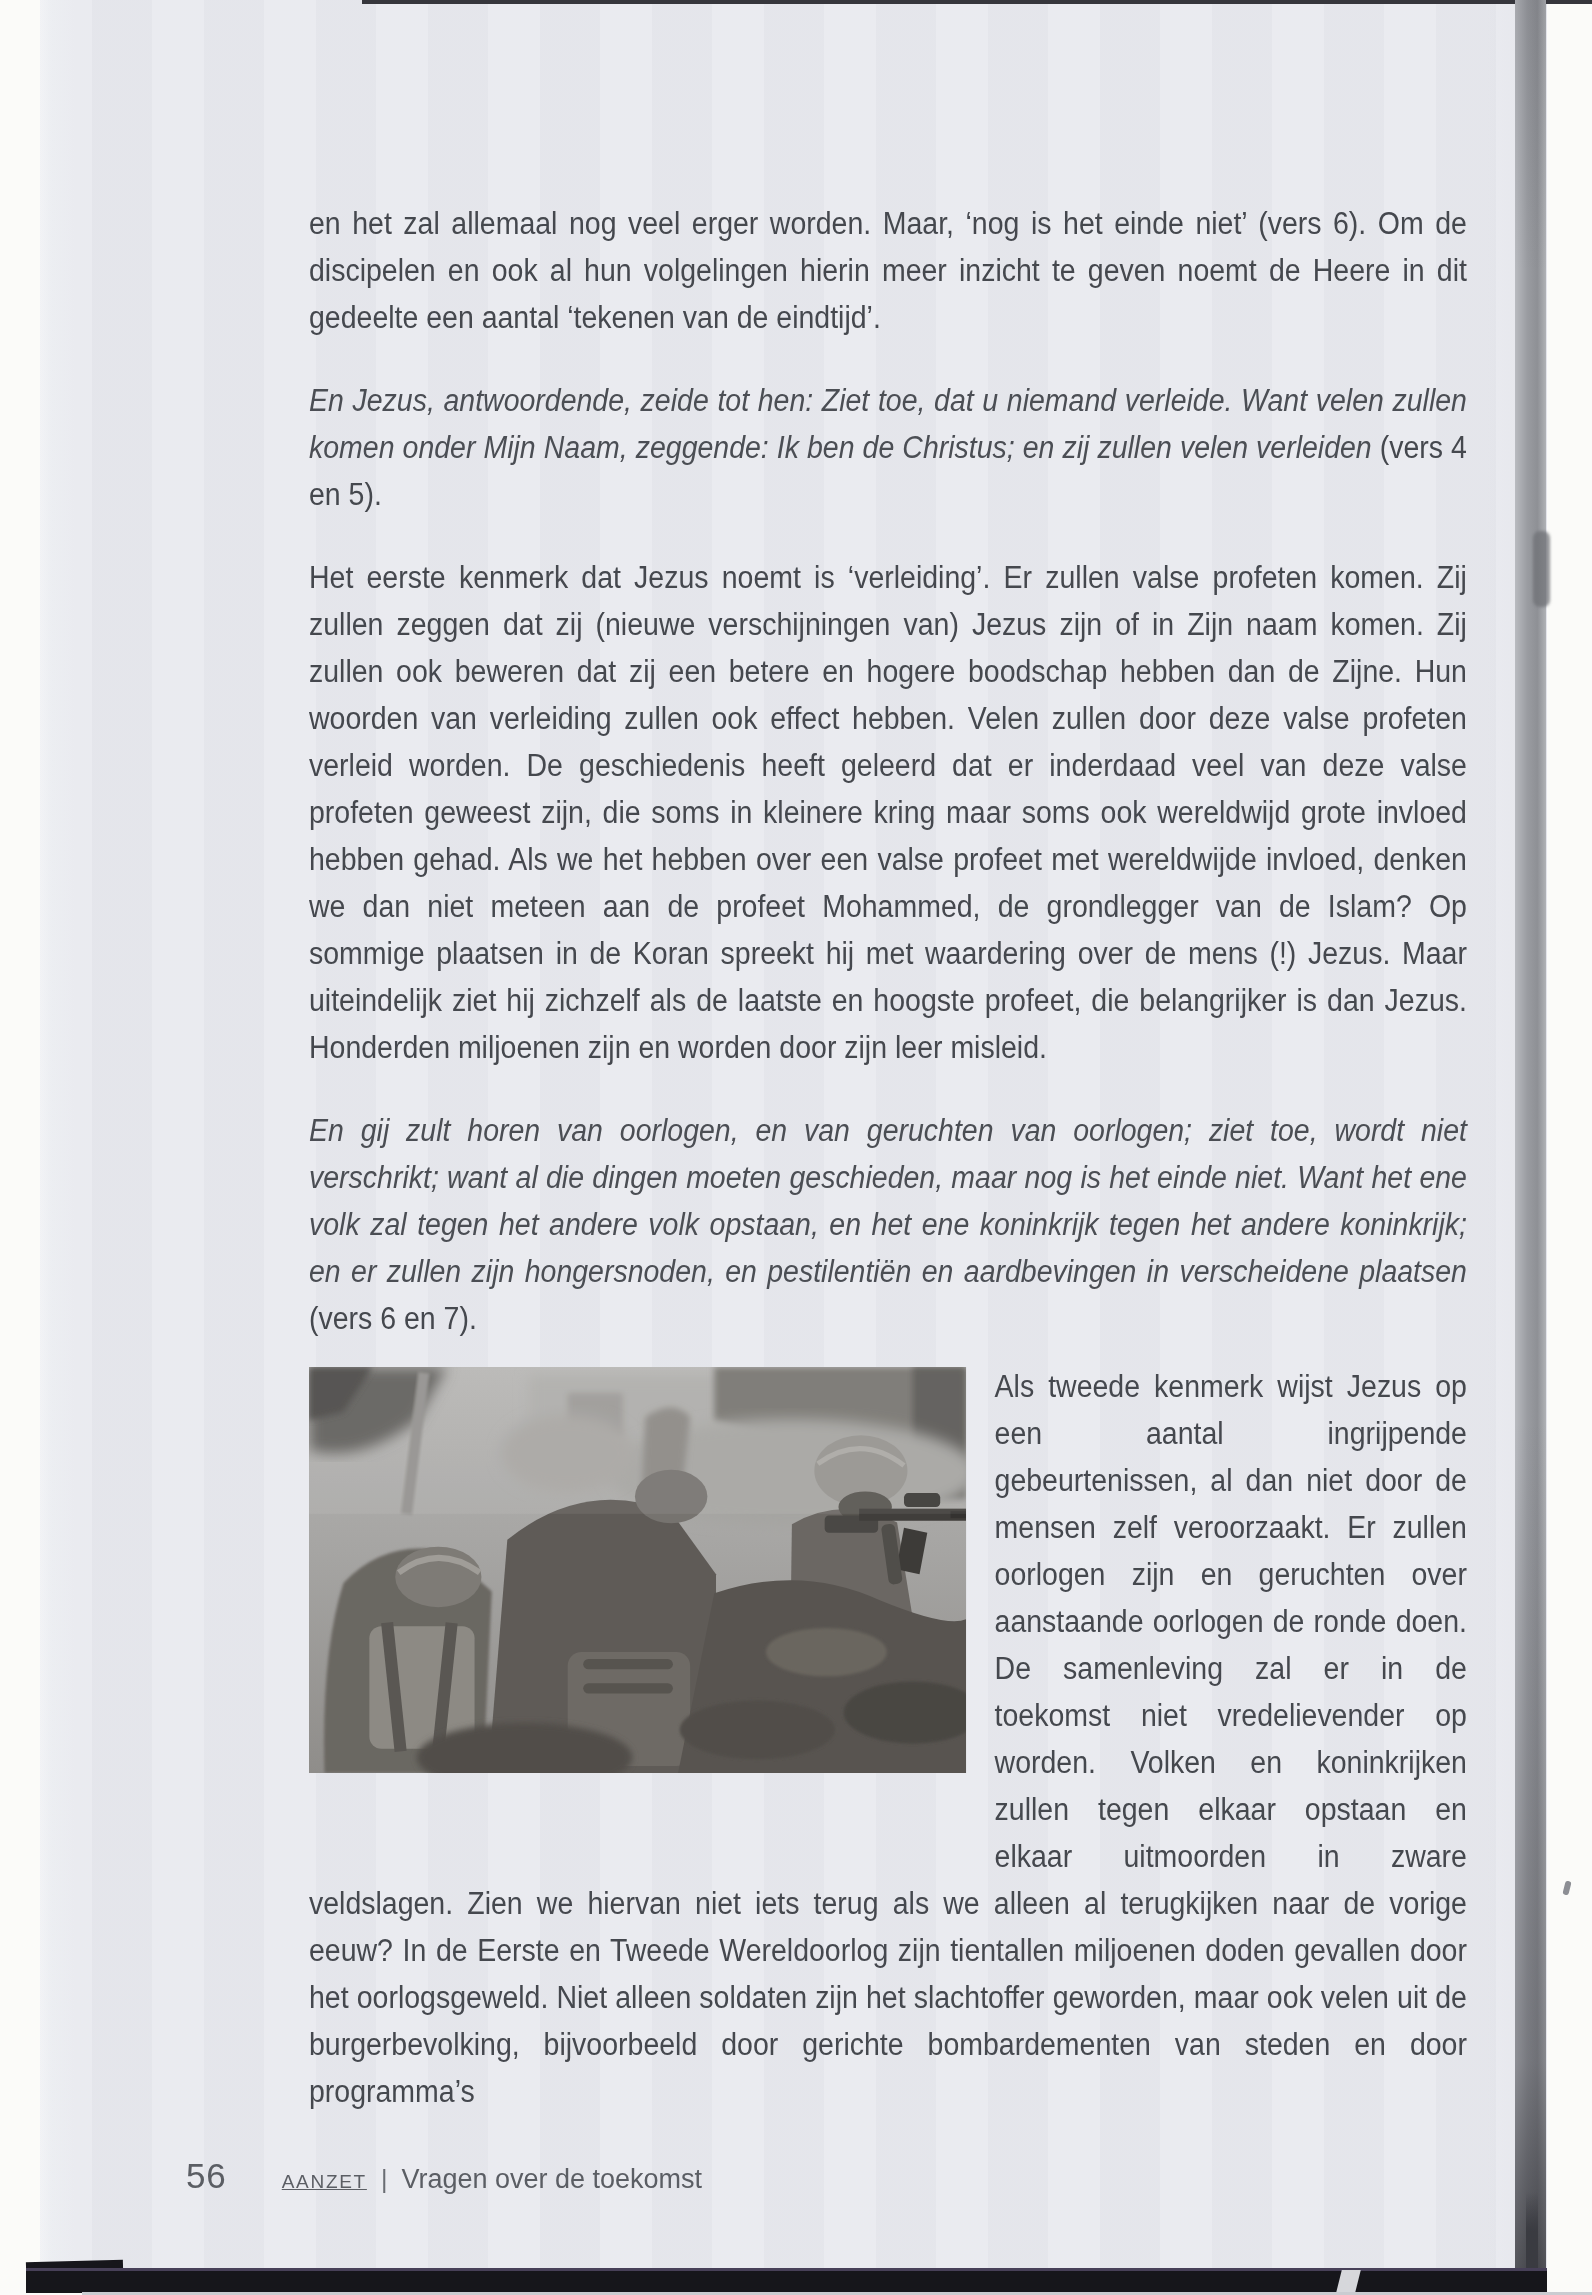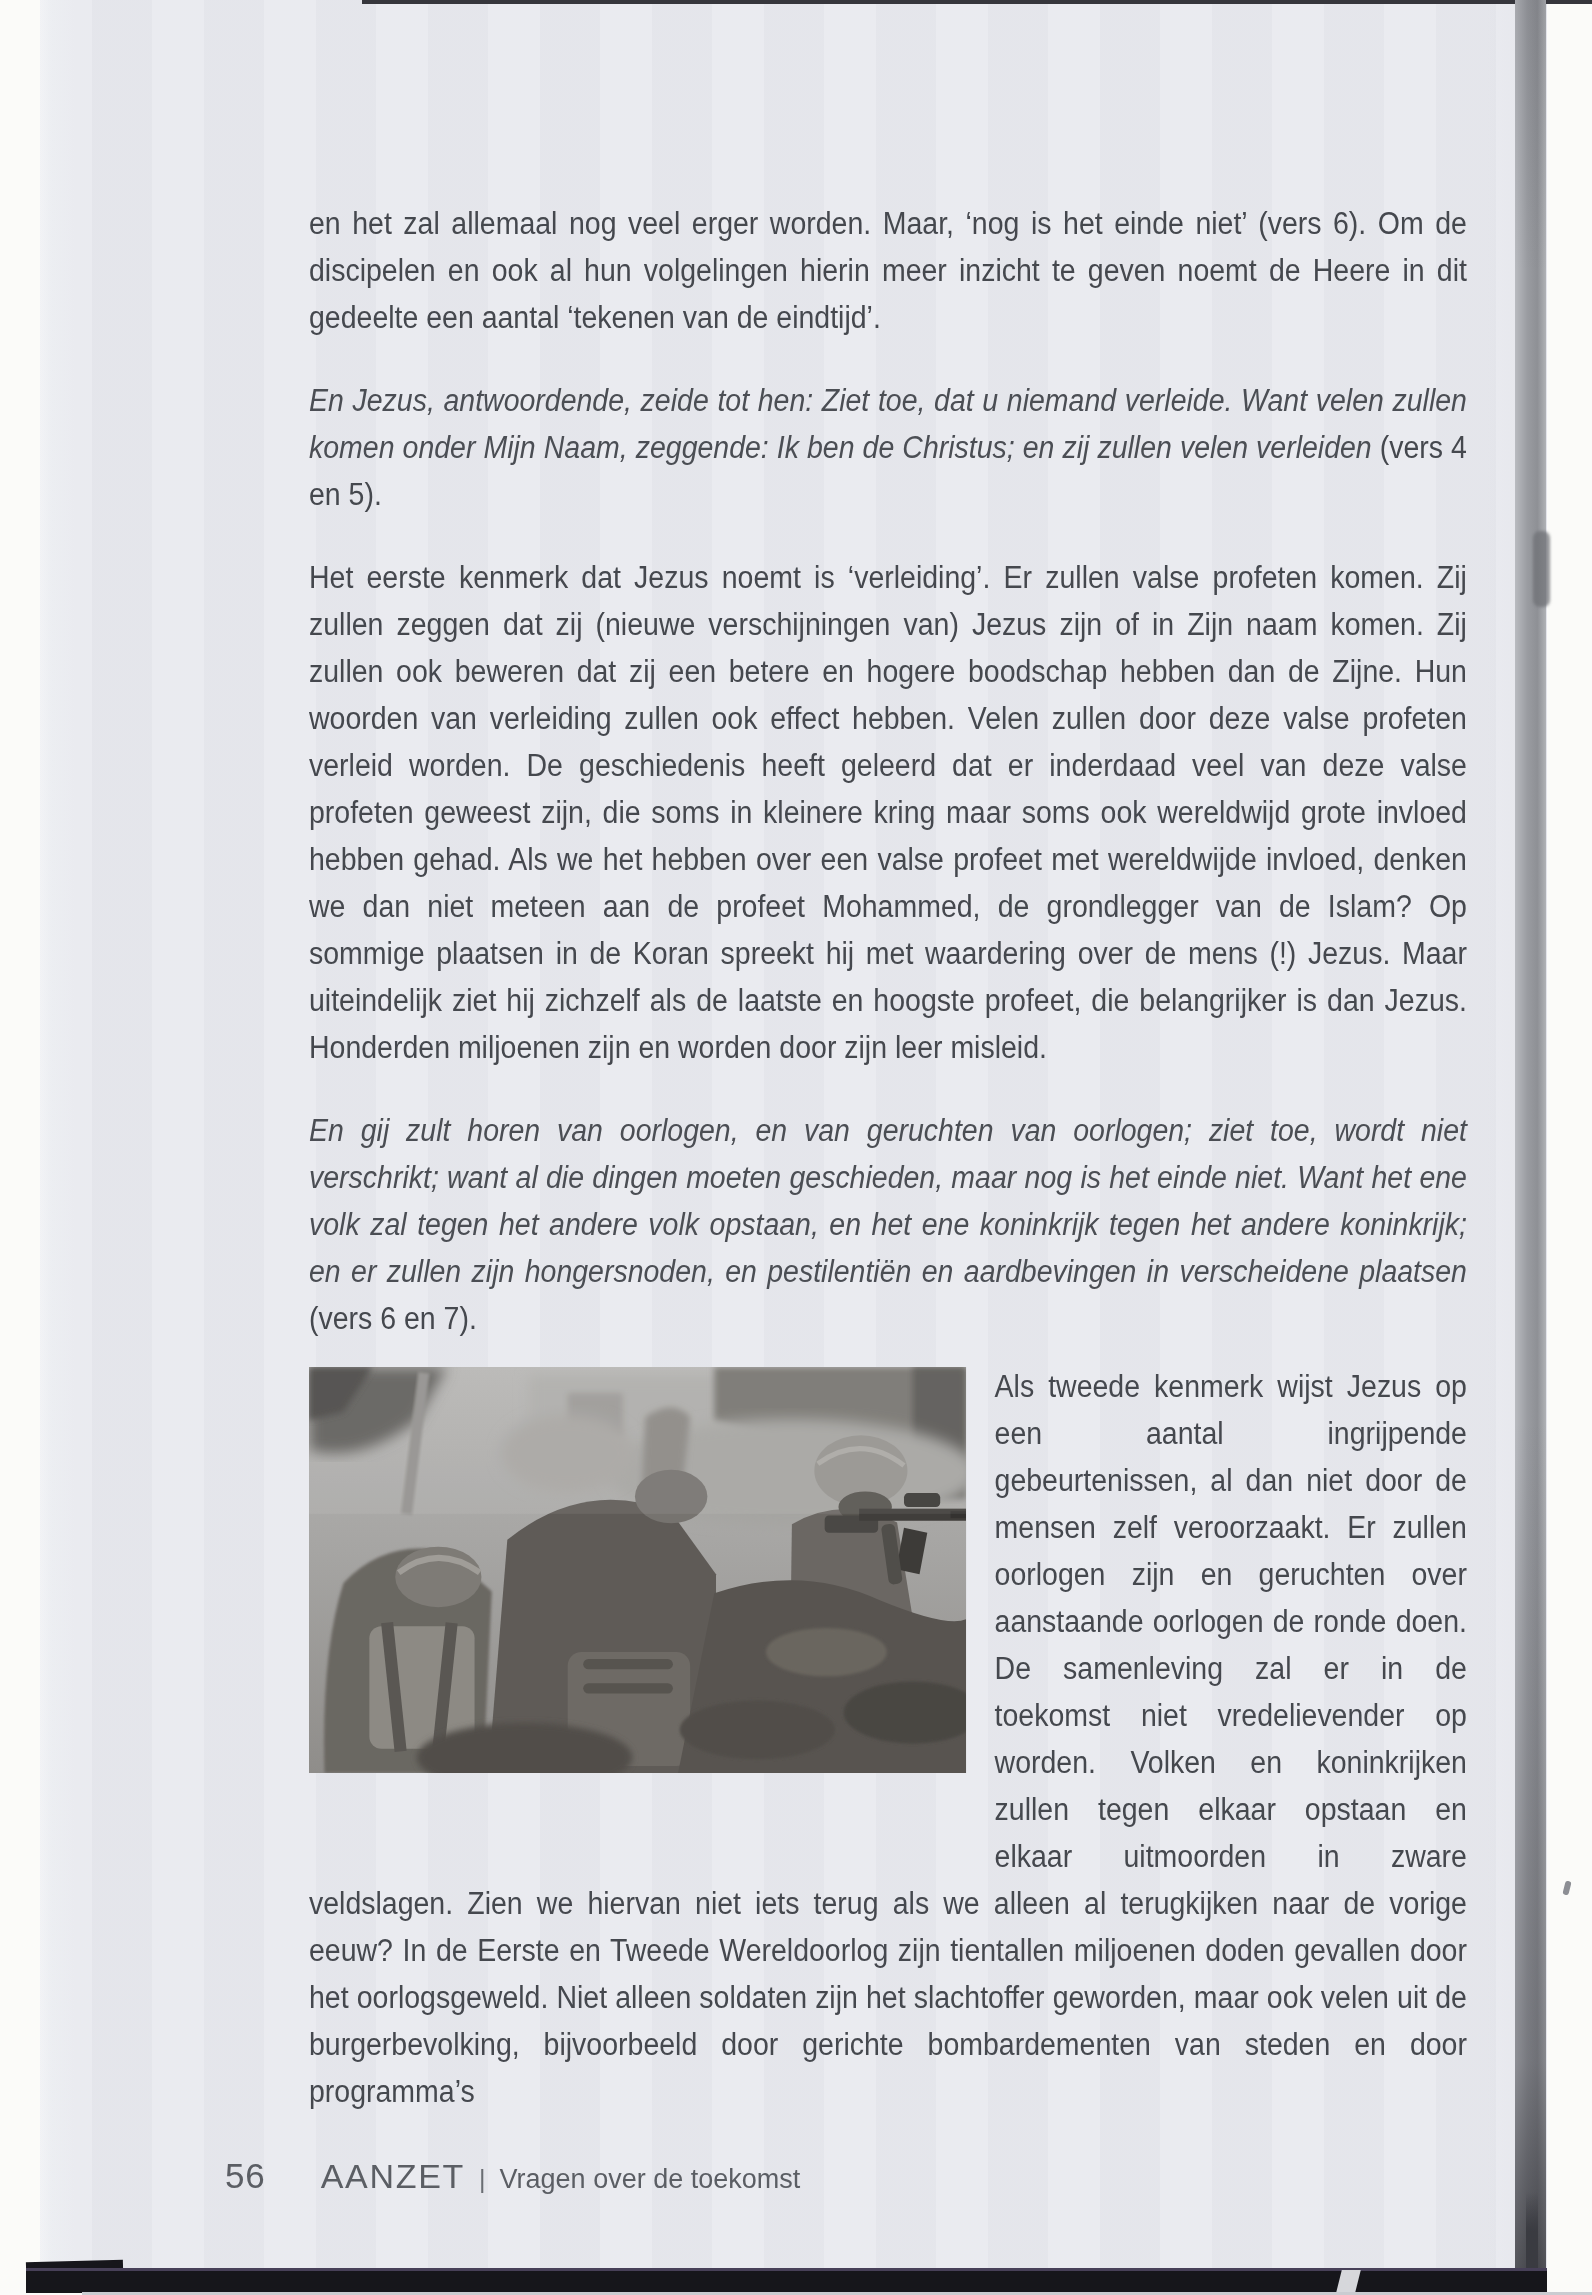--- a/index.html
+++ b/index.html
@@ -83,24 +83,24 @@
   .photo {
     float: left; width: 715px; height: 406px;
     margin: 3.5px 31px 83px 0;
     background: #a3a2a0;
   }
   .photo svg { display: block; width: 100%; height: 100%; }
 
   
   .footer {
     position: absolute; left: 186px; top: 2156px;
-    display: flex; align-items: baseline; color: #5b5e64; margin-left: 39px;
+    display: flex; align-items: baseline; color: #5b5e64;
   }
   .footer .pagenum { font-size: 35px; letter-spacing: 0.9px; }
-  .footer .series { font-size: 34px; letter-spacing: 1.7px; margin-left: 55px; }
+  .footer .series { font-size: 19px; letter-spacing: 1.7px; margin-left: 55px; text-decoration: underline; }
   .footer .divider { font-size: 25px; margin: 0 14px; color: #6a6d73; }
   .footer .booktitle { font-size: 27px; }
 </style>
 </head>
 <body>
 
 <div class="scan">
 
   <div class="page-bg"></div>
   <div class="page-streaks"></div>

